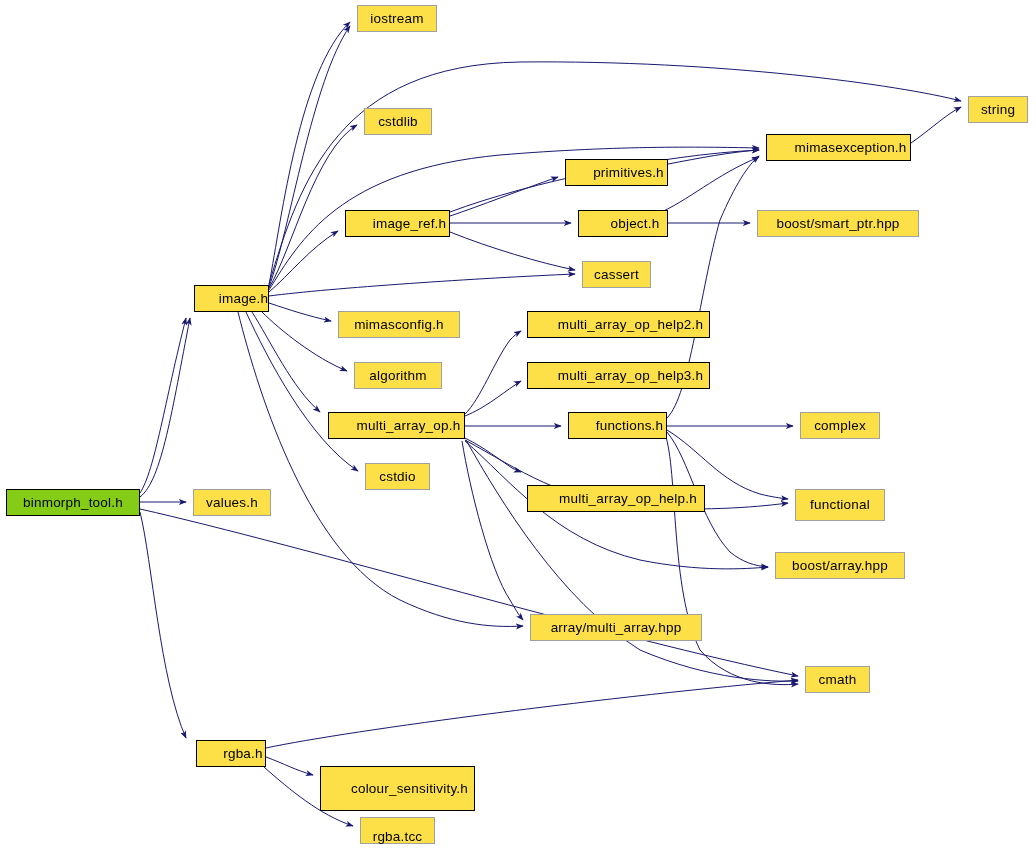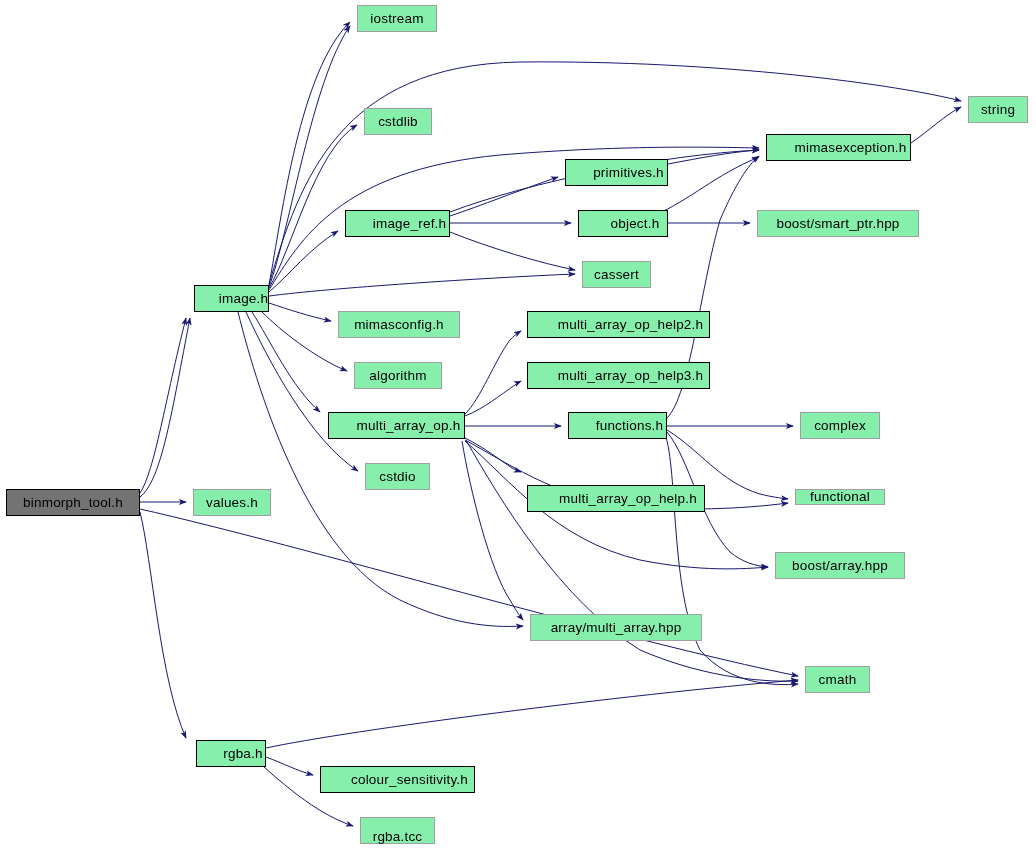--- a/index.html
+++ b/index.html
@@ -28,31 +28,31 @@
     position: absolute;
     box-sizing: border-box;
     display: flex;
     align-items: center;
     justify-content: center;
     white-space: nowrap;
     font-size: 13.5px;
     line-height: 1;
     letter-spacing: 0.2px;
     color: #000000;
-    background: #86efac;
+    background: #fde047;
     border: 1px solid #a0a0a0;
     z-index: 3;
   }
   .node.local {
     border: 1px solid #000000;
     padding-left: 24px;
   }
   .node.current {
     border: 1px solid #000000;
-    background: #737373;
+    background: #84cc16;
   }
   .node-label {
     pointer-events: none;
   }
 </style>
 </head>
 <body>
 
 <div id="graph">
   <svg id="edges" viewBox="0 0 1036 852" xmlns="http://www.w3.org/2000/svg">
@@ -165,32 +165,32 @@
       </div>
       <div class="node local" style="left: 568px; top: 412px; width: 99px; height: 27px;">
         <span class="node-label">functions.h</span>
       </div>
       <div class="node local" style="left: 527px; top: 463px; width: 178px; height: 27px; margin-top: 22px;">
         <span class="node-label">multi_array_op_help.h</span>
       </div>
       <div class="node external" style="left: 800px; top: 412px; width: 80px; height: 27px;">
         <span class="node-label">complex</span>
       </div>
-      <div class="node external" style="left: 795px; top: 489px; width: 90px; height: 16px;">
+      <div class="node external" style="left: 795px; top: 489px; width: 90px; height: 32px;">
         <span class="node-label">functional</span>
       </div>
       <div class="node external" style="left: 775px; top: 552px; width: 130px; height: 27px;">
         <span class="node-label">boost/array.hpp</span>
       </div>
       <div class="node external" style="left: 530px; top: 614px; width: 172px; height: 27px;">
         <span class="node-label">array/multi_array.hpp</span>
       </div>
       <div class="node external" style="left: 805px; top: 666px; width: 65px; height: 27px;">
         <span class="node-label">cmath</span>
       </div>
-      <div class="node local" style="left: 320px; top: 766px; width: 155px; height: 27px;">
+      <div class="node local" style="left: 320px; top: 766px; width: 155px; height: 45px;">
         <span class="node-label">colour_sensitivity.h</span>
       </div>
       <div class="node external" style="left: 360px; top: 817px; width: 75px; height: 27px; align-items: flex-end;">
         <span class="node-label">rgba.tcc</span>
       </div>
     </div>
 </div>
 
 </body></html>

